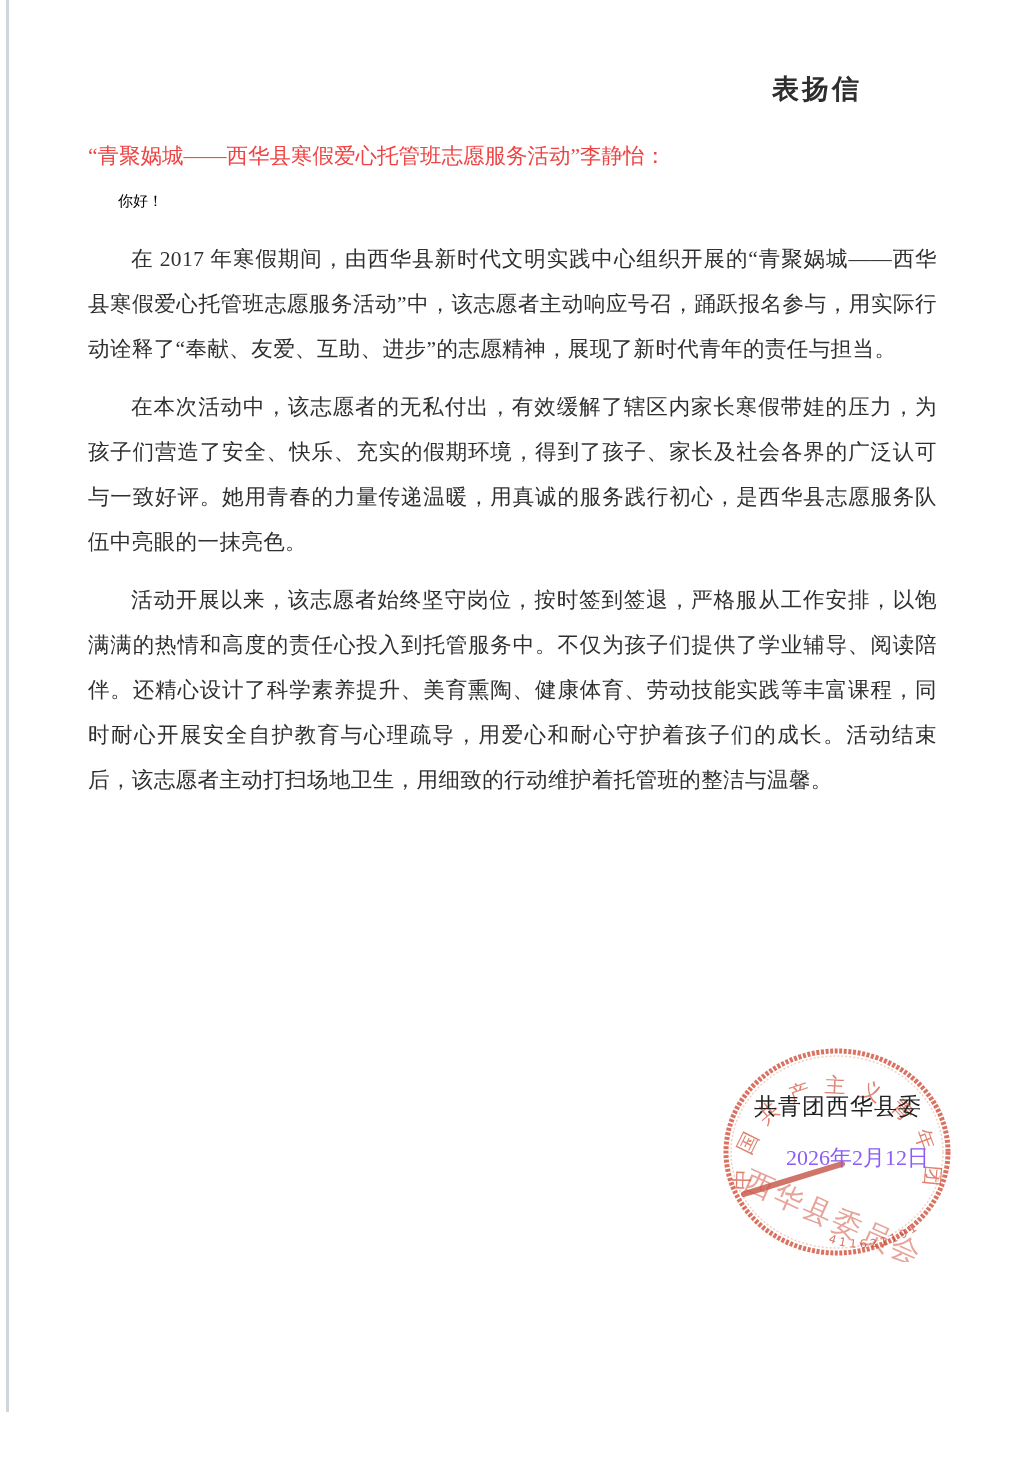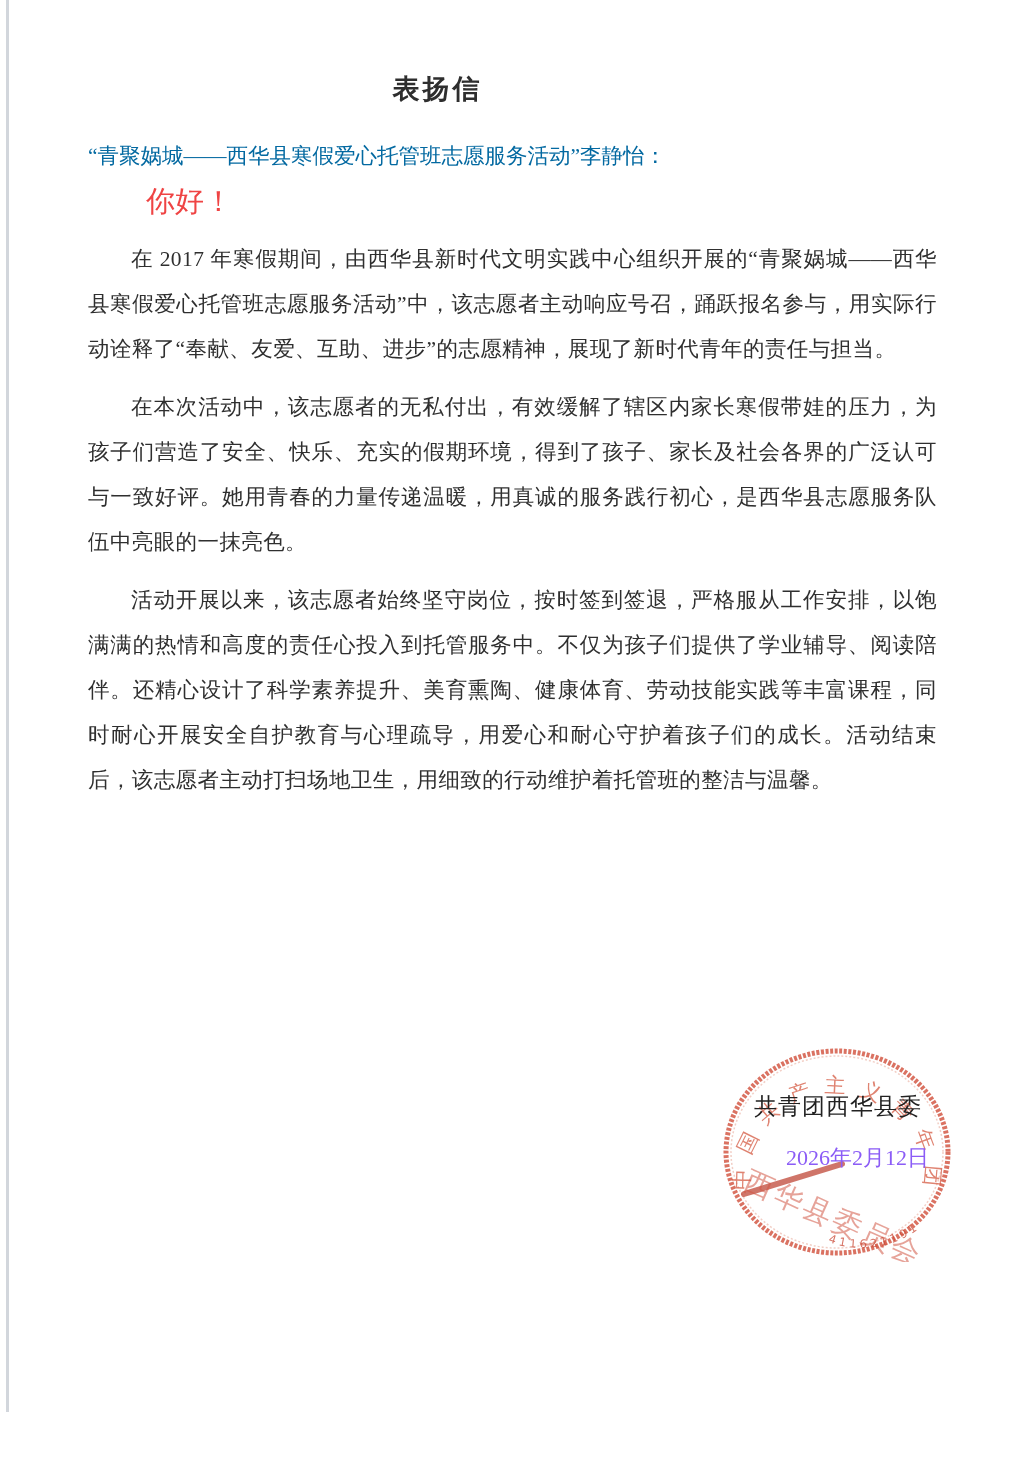--- a/index.html
+++ b/index.html
@@ -13,32 +13,32 @@
   }
   .edge-line{
     position:absolute;left:6px;top:0;width:3px;height:1412px;
     background:#d2d6dc;
   }
   .content{
     position:absolute;left:88px;top:0;width:849px;
   }
   .title{
     margin:72px 0 0 0;
-    text-align:center;
+    text-align:right;
     transform:translateX(-75px);
     font-size:27px;font-weight:700;letter-spacing:3px;
     line-height:34px;color:#2e2e2e;
   }
   .salutation{
     margin:28px 0 0 0;
-    font-size:21.5px;line-height:45px;color:#0369a1;
+    font-size:21.5px;line-height:45px;color:#ef4444;
   }
   .greeting{
     margin:0;text-indent:2em;
-    font-size:29px;line-height:45px;color:#ef4444;
+    font-size:15px;line-height:45px;color:#000000;
   }
   .para{
     margin:13px 0 0 0;
     text-indent:2em;text-align:justify;
     font-size:21.5px;line-height:45px;color:#2f2f2f;
     letter-spacing:0.4px;
   }
   .seal-wrap{
     position:absolute;left:720px;top:1046px;width:234px;height:216px;
     z-index:1;opacity:0.92;filter:blur(0.4px);

